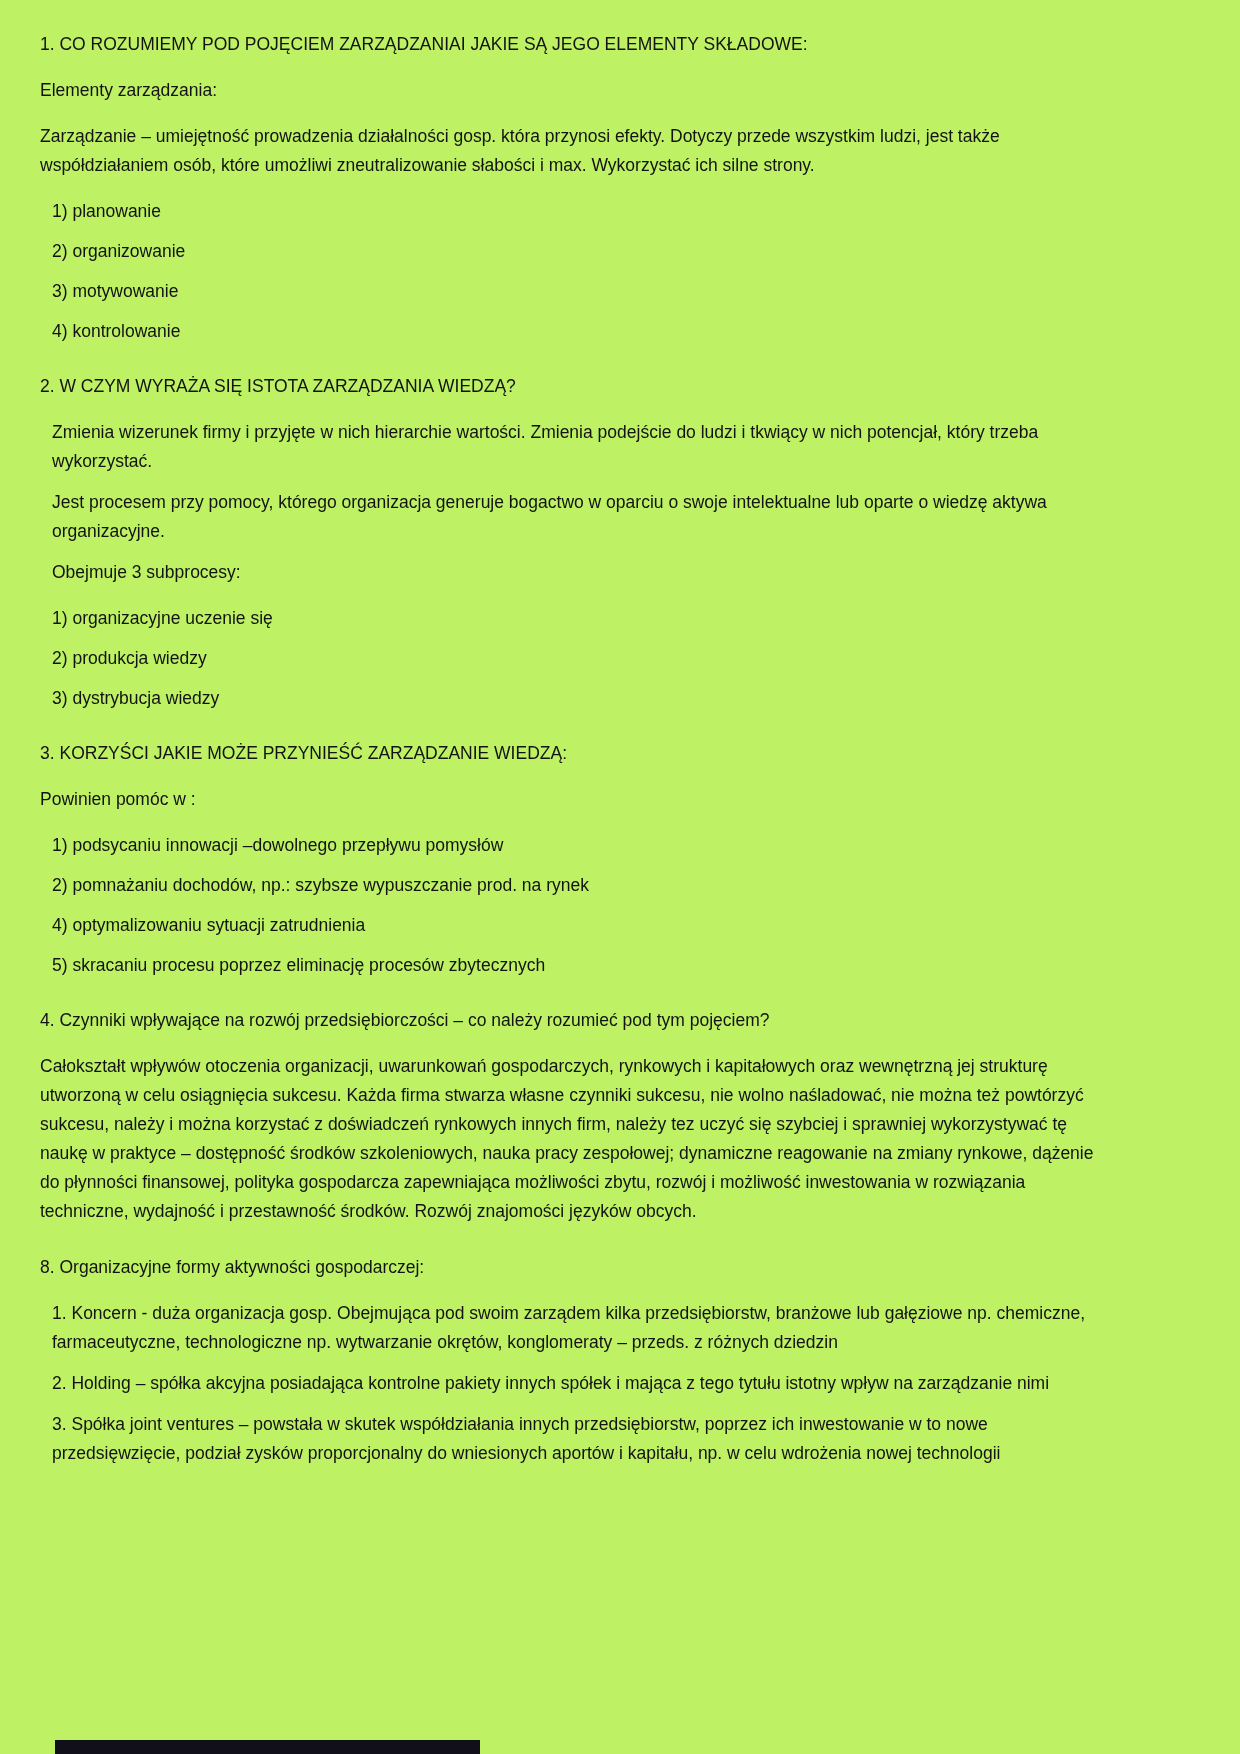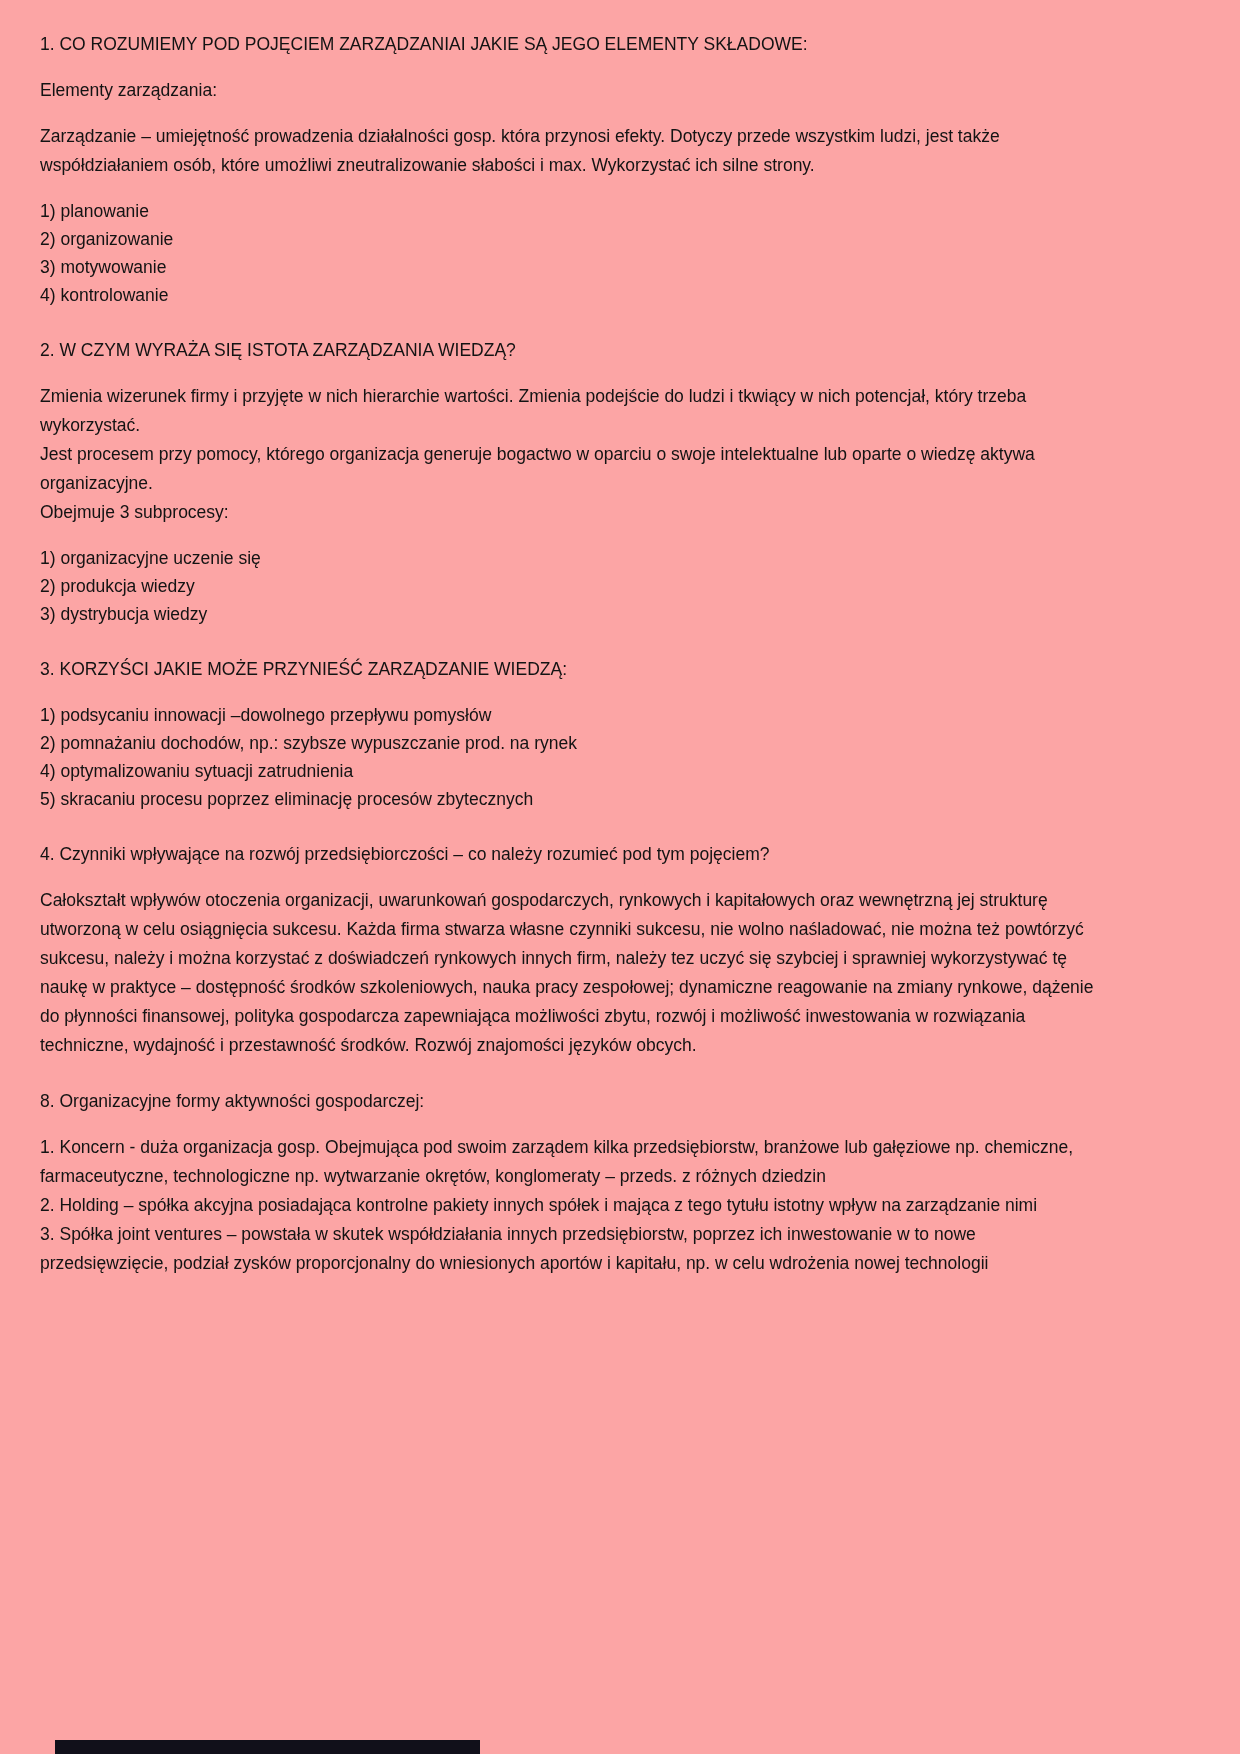--- a/index.html
+++ b/index.html
@@ -5,21 +5,21 @@
   html, body {
     margin: 0;
     padding: 0;
     background: #ffffff;
   }
   .page {
     position: relative;
     width: 1240px;
     min-height: 1754px;
     margin: 0 auto;
-    background: #fca5a5;
+    background: #bef264;
     box-sizing: border-box;
     padding: 30px 135px 60px 40px;
     font-family: "Liberation Sans", "DejaVu Sans", sans-serif;
     font-size: 17.5px;
     line-height: 29px;
     color: #131313;
     overflow: hidden;
   }
   .section { margin: 0; }
   .section + .section { margin-top: 27px; }
@@ -28,21 +28,21 @@
     font-weight: 400;
     margin: 0 0 17px 0;
   }
   .para {
     margin: 0 0 17px 0;
   }
   .linegroup {
     margin: 0 0 17px 0;
   }
   .line {
-    margin: 0;
+    margin: 12px;
   }
   .list {
     margin: 0;
   }
   .list .line {
     line-height: 28px;
   }
   .items .line {
     line-height: 29px;
   }
@@ -81,20 +81,21 @@
     </div>
     <div class="list linegroup">
       <div class="line">1) organizacyjne uczenie się</div>
       <div class="line">2) produkcja wiedzy</div>
       <div class="line">3) dystrybucja wiedzy</div>
     </div>
   </section>
 
   <section class="section">
     <h2 class="heading">3. KORZYŚCI JAKIE MOŻE PRZYNIEŚĆ ZARZĄDZANIE WIEDZĄ:</h2>
+    <p class="para">Powinien pomóc w :</p>
     <div class="list linegroup">
       <div class="line">1) podsycaniu innowacji –dowolnego przepływu pomysłów</div>
       <div class="line">2) pomnażaniu dochodów, np.: szybsze wypuszczanie prod. na rynek</div>
       <div class="line">4) optymalizowaniu sytuacji zatrudnienia</div>
       <div class="line">5) skracaniu procesu poprzez eliminację procesów zbytecznych</div>
     </div>
   </section>
 
   <section class="section">
     <h2 class="heading">4. Czynniki wpływające na rozwój przedsiębiorczości – co należy rozumieć pod tym pojęciem?</h2>

